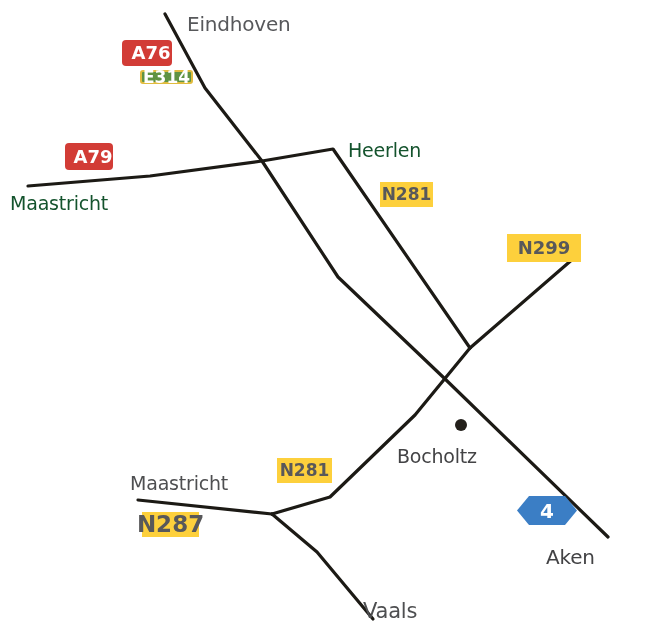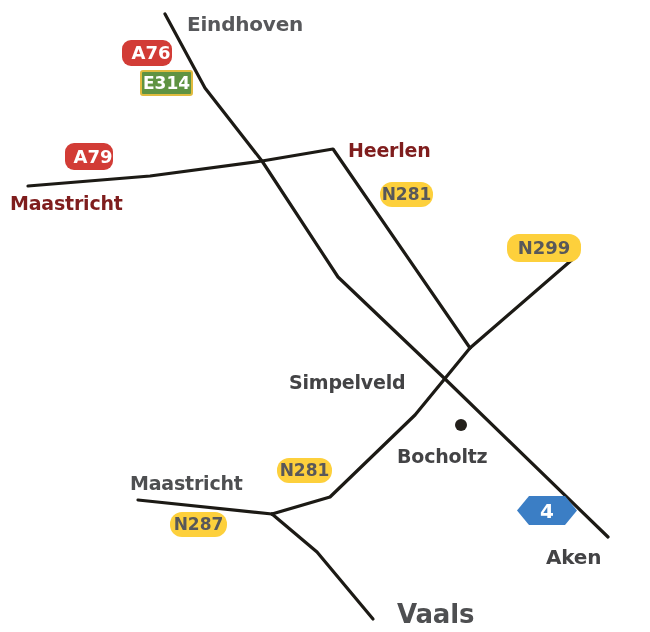--- a/index.html
+++ b/index.html
@@ -12,52 +12,52 @@
   .map{
     position:relative;
     width:650px;height:632px;
     background:var(--bg,#ffffff);
   }
   .roads{
     position:absolute;left:0;top:0;
   }
   .city{
     position:absolute;
-    font-weight:700;
+    font-weight:400;
     letter-spacing:-0.2px;
     white-space:nowrap;
     line-height:1;
   }
   .c-eindhoven{color:#57585b;}
-  .c-dark{color:#7f1d1d;}
+  .c-dark{color:#14532d;}
   .c-mid{color:#434345;}
   .c-soft{color:#4e4f51;}
   .shield{
     position:absolute;
     display:flex;align-items:center;justify-content:center;
     font-weight:800;line-height:1;
     box-sizing:border-box;
     letter-spacing:0px;
   }
   .shield.red{
     background:var(--shield_red,#d23c36);
     color:var(--shield_text_light,#ffffff);
-    border-radius:9px;
+    border-radius:4px;
     padding-left:8px;
   }
   .shield.euro{
     background:var(--shield_green,#5f9342);
     color:var(--shield_text_light,#ffffff);
     border:2px solid var(--shield_green_border,#e0bb3e);
     border-radius:3px;
   }
   .shield.yellow{
     background:var(--shield_yellow,#fdd03c);
     color:var(--shield_yellow_text,#58585a);
-    border-radius:12px;
+    border-radius:0;
   }
   .shield.blue{
     background:var(--shield_blue,#3b7ec5);
     color:var(--shield_text_light,#ffffff);
     clip-path:polygon(0% 50%,20% 0%,80% 0%,100% 50%,80% 100%,20% 100%);
   }
 </style>
 </head>
 <body>
 
@@ -69,28 +69,27 @@
       <polyline points="470,348 574,258" fill="none" stroke="#1c1a15" stroke-width="3.2" stroke-linecap="round" stroke-linejoin="round"></polyline>
       <polyline points="470,348 415,415 330,497 272,514" fill="none" stroke="#1c1a15" stroke-width="3.2" stroke-linecap="round" stroke-linejoin="round"></polyline>
       <polyline points="138,500 272,514" fill="none" stroke="#1c1a15" stroke-width="3.2" stroke-linecap="round" stroke-linejoin="round"></polyline>
       <polyline points="272,514 317,552 373,619" fill="none" stroke="#1c1a15" stroke-width="3.2" stroke-linecap="round" stroke-linejoin="round"></polyline>
       <circle cx="461" cy="425" r="6" fill="#23201b"></circle>
     </svg>
 
   <div class="city c-eindhoven" style="left:187px;top:14px;font-size:20px;">Eindhoven</div>
   <div class="city c-dark" style="left:348px;top:141px;font-size:19px;">Heerlen</div>
   <div class="city c-dark" style="left:10px;top:194px;font-size:19px;">Maastricht</div>
-  <div class="city c-mid" style="left:289px;top:373px;font-size:19px;">Simpelveld</div>
   <div class="city c-mid" style="left:397px;top:447px;font-size:19px;">Bocholtz</div>
   <div class="city c-soft" style="left:130px;top:474px;font-size:19px;">Maastricht</div>
   <div class="city c-mid" style="left:546px;top:547px;font-size:20px;">Aken</div>
-  <div class="city c-soft" style="left:397px;top:601px;font-size:26px;">Vaals</div>
+  <div class="city c-soft" style="left:363px;top:601px;font-size:21px;">Vaals</div>
 
   <div class="shield red" style="left:122px;top:40px;width:50px;height:26px;font-size:18px;">A76</div>
-  <div class="shield euro" style="left:140px;top:70px;width:53px;height:26px;font-size:17px;">E314</div>
+  <div class="shield euro" style="left:140px;top:70px;width:53px;height:14px;font-size:17px;text-decoration:underline;">E314</div>
   <div class="shield red" style="left:65px;top:143px;width:48px;height:27px;font-size:18px;">A79</div>
   <div class="shield yellow" style="left:380px;top:182px;width:53px;height:25px;font-size:17px;">N281</div>
   <div class="shield yellow" style="left:507px;top:234px;width:74px;height:28px;font-size:18px;">N299</div>
   <div class="shield yellow" style="left:277px;top:458px;width:55px;height:25px;font-size:17px;">N281</div>
-  <div class="shield yellow" style="left:142px;top:512px;width:57px;height:25px;font-size:17px;margin-left:28px;">N287</div>
+  <div class="shield yellow" style="left:142px;top:512px;width:57px;height:25px;font-size:23px;">N287</div>
   <div class="shield blue" style="left:517px;top:496px;width:60px;height:29px;font-size:20px;">4</div>
 
 </div>
 
 </body></html>

